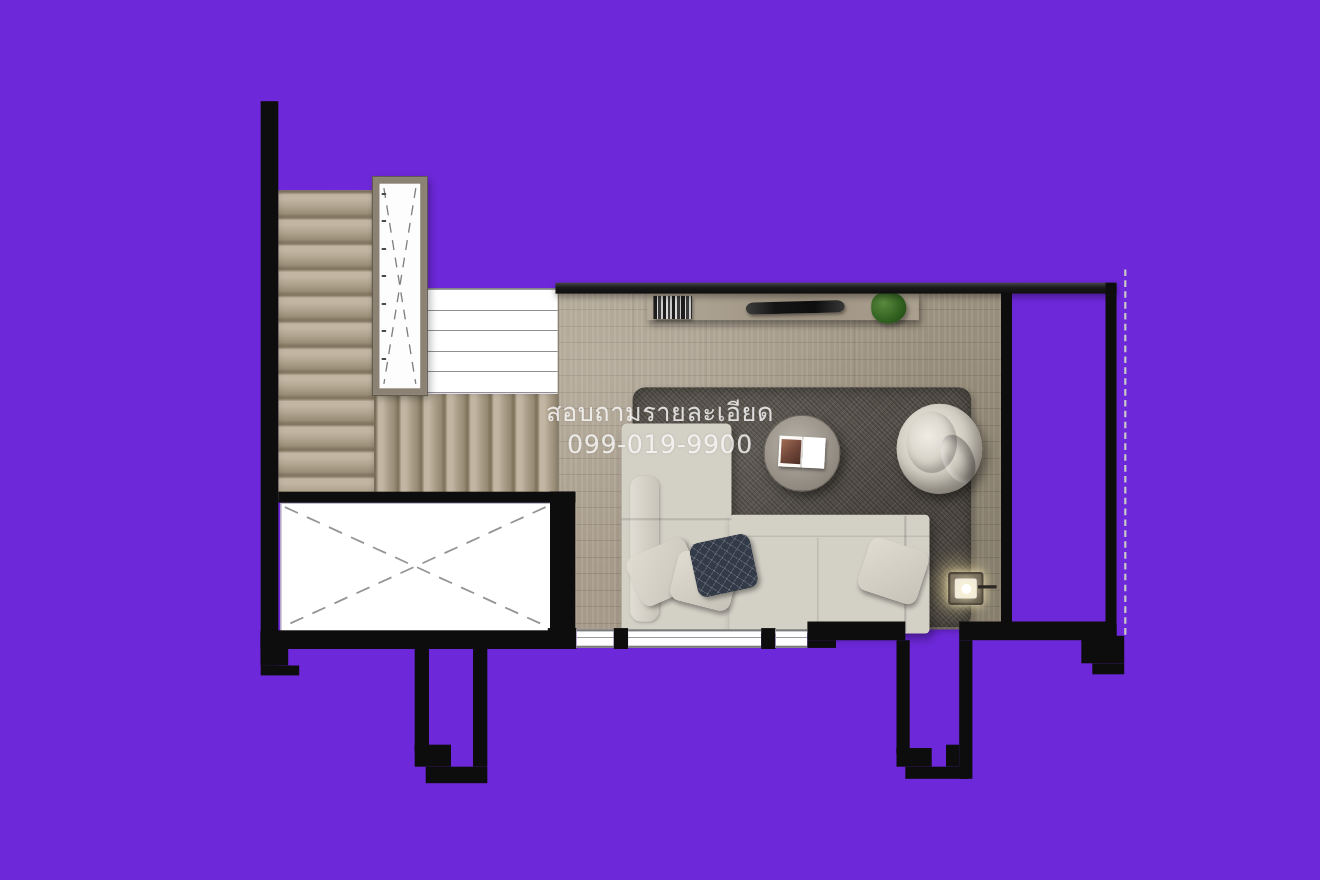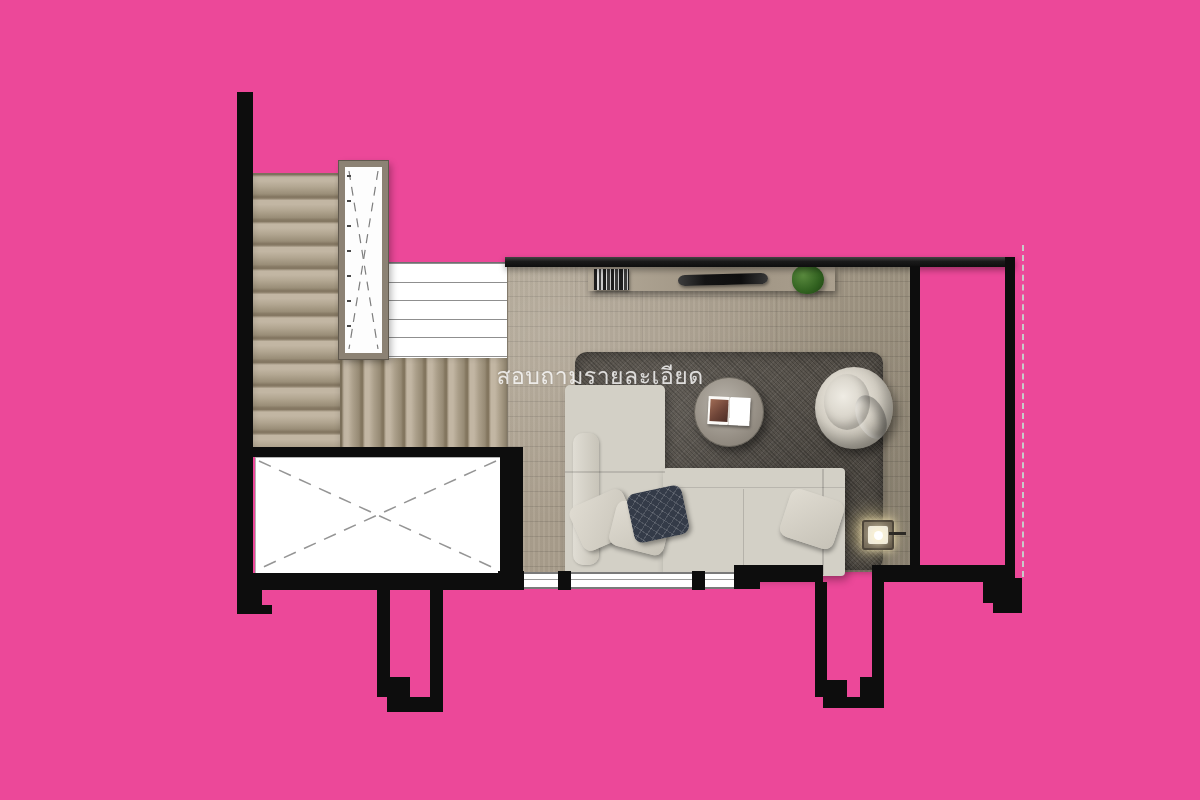--- a/index.html
+++ b/index.html
@@ -1,16 +1,16 @@
 <!DOCTYPE html>
 <html><head>
 <meta charset="utf-8">
 <style>
   html,body{margin:0;padding:0;background:#ffffff;}
-  #canvas{position:relative;width:1200px;height:800px;background:#ec4899;overflow:hidden;
+  #canvas{position:relative;width:1200px;height:800px;background:#6d28d9;overflow:hidden;
           font-family:"DejaVu Sans",sans-serif;}
   .wall{position:absolute;background:#0d0d0d;z-index:6;}
 
   
   .treads-h{position:absolute;z-index:3;
     background:
       repeating-linear-gradient(180deg,#857863 0 1.5px,#c2b6a3 4px 8px,#b2a691 14px,#9a8e78 21px,#857863 23.5px),
       linear-gradient(90deg,#a89c87,#bdb19e);
     box-shadow:inset 0 0 6px rgba(0,0,0,.15);}
   .treads-v{position:absolute;z-index:3;
@@ -203,15 +203,16 @@
   <div class="wall" style="left:430px;top:588px;width:13px;height:109px;"></div>
 
   <div class="wall" style="left:815px;top:582px;width:12px;height:103px;"></div>
   <div class="wall" style="left:815px;top:680px;width:32px;height:17px;"></div>
   <div class="wall" style="left:823px;top:697px;width:57px;height:11px;"></div>
   <div class="wall" style="left:860px;top:677px;width:12px;height:20px;"></div>
   <div class="wall" style="left:872px;top:582px;width:12px;height:126px;"></div>
 
   <div class="wm" style="left:460px;top:362px;">
     <div>สอบถามรายละเอียด</div>
+    <div>099-019-9900</div>
   </div>
 
 </div>
 
 </body></html>

